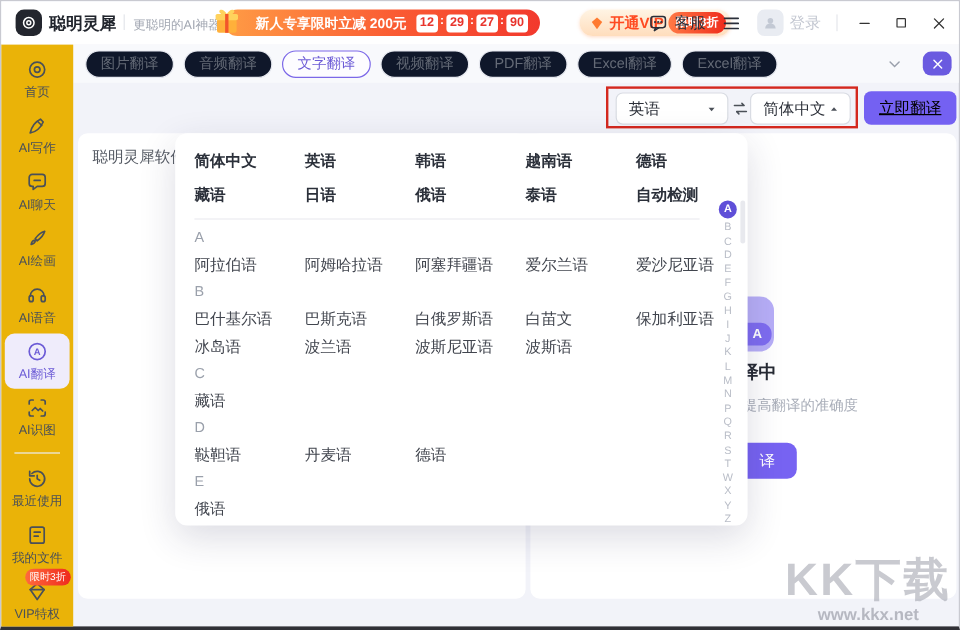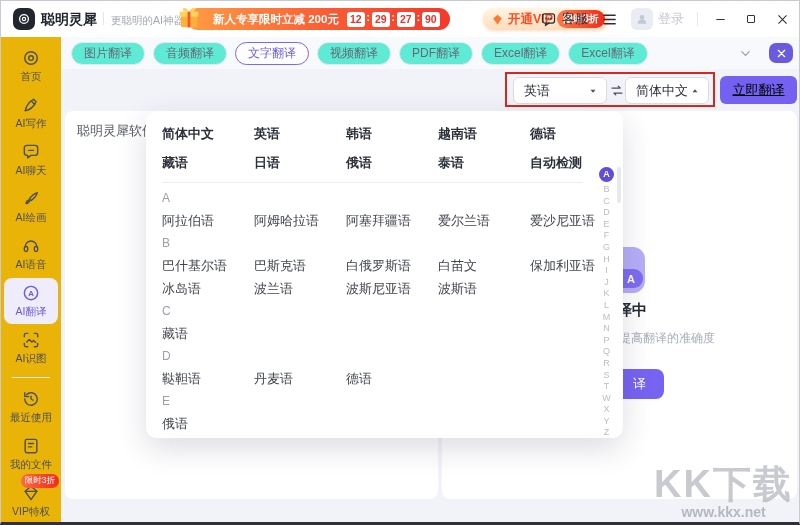--- a/index.html
+++ b/index.html
@@ -47,21 +47,21 @@
                color:#4a5058; }
   .side-item .lbl { font-size:10.5px; }
   .side-item.active { background:#efecfb; color:#6c5bd6; }
   .side-divider { width:38px; height:1px; background:#eceef2; margin:5px 0 6px; }
   .side-badge { position:absolute; top:-4px; right:-1px; font-size:8.5px; color:#fff; border-radius:7px;
                 padding:1px 4px; background:linear-gradient(90deg,#ff6a3d,#ef2b1d); white-space:nowrap; }
 
   
   .tabrow { position:absolute; left:60px; top:36px; width:740px; height:32px; background:#f8f9fc;
             display:flex; align-items:center; gap:8px; padding-left:10px; z-index:4; }
-  .tab { height:23px; padding:0 12px; border-radius:13px; border:1px solid #e6e8ef; background:#5eead4;
+  .tab { height:23px; padding:0 12px; border-radius:13px; border:1px solid #e6e8ef; background:#0f172a;
          font-size:12px; color:#646a76; display:flex; align-items:center; cursor:pointer; white-space:nowrap; }
   .tab.active { border-color:#7c68e8; color:#6c5bd6; background:#fdfcff; }
   .tab-chevron { position:absolute; right:48px; top:9px; color:#9aa0ac; cursor:pointer; }
   .tab-close { position:absolute; right:8px; top:6px; width:24px; height:20px; border-radius:7px;
                background:#6a5ae0; color:#fff; display:flex; align-items:center; justify-content:center;
                cursor:pointer; }
 
   
   .lang-select { position:absolute; height:27px; background:#fff; border:1px solid #d9dce3; border-radius:6px;
                  display:flex; align-items:center; justify-content:space-between; padding:0 8px 0 10px;

